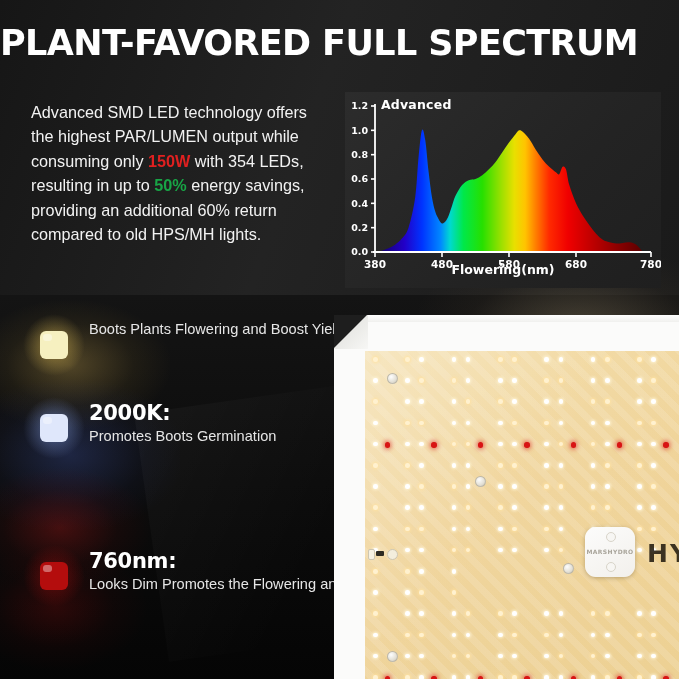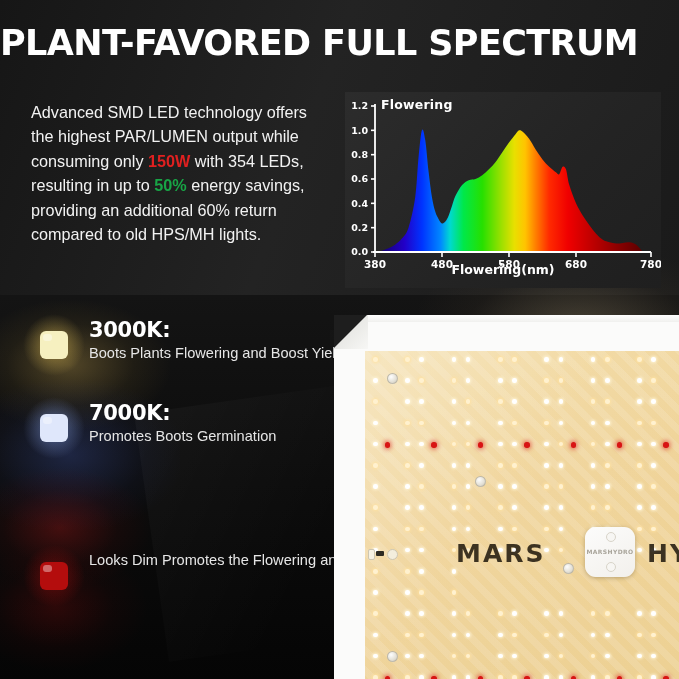--- a/index.html
+++ b/index.html
@@ -228,53 +228,53 @@
           <line x1="97" y1="160" x2="97" y2="165" stroke="#ffffff" stroke-width="1.6"></line>
           <text x="97" y="176" class="tick-txt-x" text-anchor="middle">480</text>
           <line x1="164" y1="160" x2="164" y2="165" stroke="#ffffff" stroke-width="1.6"></line>
           <text x="164" y="176" class="tick-txt-x" text-anchor="middle">580</text>
           <line x1="231" y1="160" x2="231" y2="165" stroke="#ffffff" stroke-width="1.6"></line>
           <text x="231" y="176" class="tick-txt-x" text-anchor="middle">680</text>
           <line x1="306" y1="160" x2="306" y2="165" stroke="#ffffff" stroke-width="1.6"></line>
           <text x="306" y="176" class="tick-txt-x" text-anchor="middle">780</text>
         </g>
     </svg>
-    <div class="chart-title">Flowering</div>
+    <div class="chart-title">Advanced</div>
     <div class="xlabel">Flowering(nm)</div>
   </div>
 
   <div class="spec" style="left:31px;top:318px;">
     <div class="swatch-wrap">
       <div class="halo" style="background: radial-gradient(circle, rgba(235, 200, 90, 0.55) 0%, rgba(0, 0, 0, 0) 66%);"></div>
       <div class="swatch" style="background: rgb(246, 240, 192);"></div>
     </div>
     <div class="spec-txt">
-      <div class="spec-title">3000K:</div>
       <div class="spec-desc">Boots Plants Flowering and Boost Yields</div>
     </div>
   </div>
 
   <div class="spec" style="left:31px;top:401px;">
     <div class="swatch-wrap">
       <div class="halo" style="background: radial-gradient(circle, rgba(150, 180, 255, 0.5) 0%, rgba(0, 0, 0, 0) 66%);"></div>
       <div class="swatch" style="background: rgb(223, 231, 251);"></div>
     </div>
     <div class="spec-txt">
-      <div class="spec-title">7000K:</div>
+      <div class="spec-title">2000K:</div>
       <div class="spec-desc">Promotes Boots Germination</div>
     </div>
   </div>
 
 
   <div class="spec" style="left:31px;top:549px;">
     <div class="swatch-wrap">
       <div class="halo" style="background: radial-gradient(circle, rgba(170, 12, 12, 0.5) 0%, rgba(0, 0, 0, 0) 66%);"></div>
       <div class="swatch" style="background: rgb(180, 13, 13);"></div>
     </div>
     <div class="spec-txt">
+      <div class="spec-title">760nm:</div>
       <div class="spec-desc">Looks Dim Promotes the Flowering and Boost Yields</div>
     </div>
   </div>
 
   <div class="panel-wrap">
     <div class="panel-shadow"></div>
     <div class="panel">
       <div class="panel-edge-hl"></div>
       <div class="panel-bevel"></div>
       <div class="board" id="led-board">
@@ -486,21 +486,20 @@
           <div class="screw" style="left: 22px; top: 22px;"></div>
           <div class="screw" style="left: 110px; top: 125px;"></div>
           <div class="screw" style="left: 198px; top: 212px;"></div>
           <div class="screw" style="left: 22px; top: 300px;"></div>
         </div>
       <div class="conn">
         <div class="c1"></div>
           <div class="c2"></div>
           <div class="c3"></div>
       </div>
-      <div class="brand" style="left:122px;top:224px;">MARS</div>
       <div class="brand" style="left:313px;top:224px;">HY</div>
       <div class="module">
         <div class="module-hole" style="top:5px;"></div>
         <div class="module-hole" style="bottom:5px;"></div>
         <div class="module-txt">MARSHYDRO</div>
       </div>
     </div>
   </div>
 
 </div>

